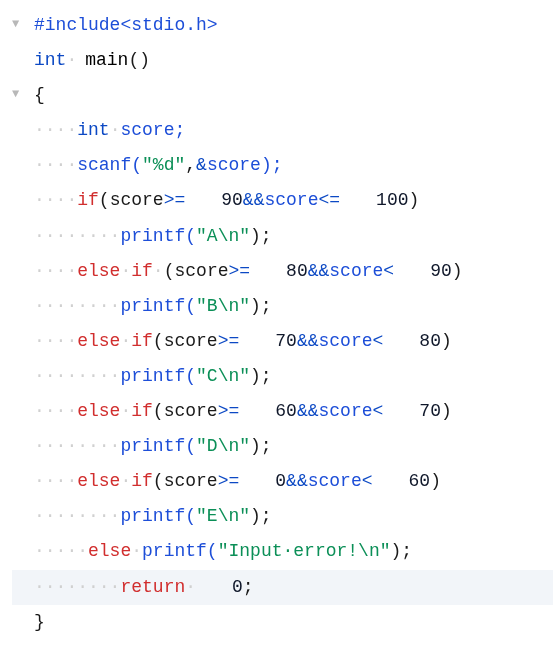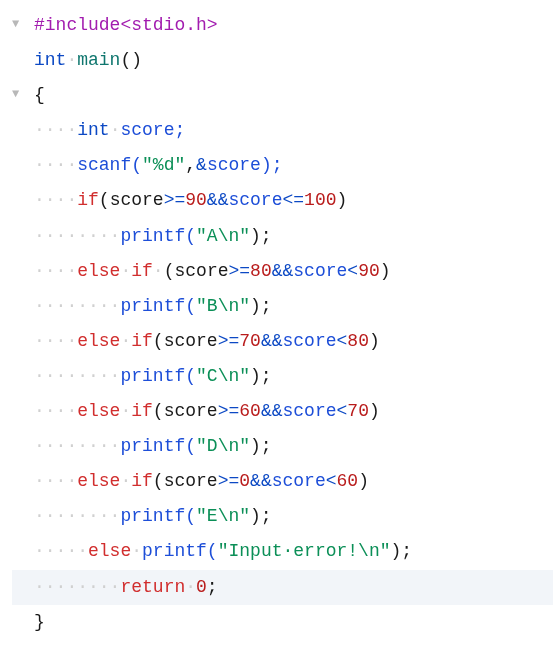--- a/index.html
+++ b/index.html
@@ -25,26 +25,26 @@
     }
     .fold-marker {
       position: absolute;
       left: 0;
       top: 0;
       color: #b8b8b8;
       font-size: 12px;
       user-select: none;
       line-height: 2.8;
     }
-    .preproc { color: #a21caf; }
+    .preproc { color: #1d4ed8; }
     .keyword-type { color: #0c49c4; font-weight: 400; }
     .keyword-ctrl { color: #d12e2e; text-align: center; }
-    .func-name { color: #0f766e; }
+    .func-name { color: #000000; margin-left: 8px; }
     .operator { color: #0c49c4; }
-    .number { color: #b91c1c; }
+    .number { color: #0f172a; margin-left: 36px; }
     .string { color: #0b8f57; }
     .punct { color: #1a1a1a; }
     .ident { color: #1d4ed8; }
     .ws-dot { color: #d0d0d0; }
   </style>
 </head>
 <body>
 
 <div class="code-container" id="code-root"><div class="line"><span class="fold-marker">▼</span><span class="preproc">#include&lt;stdio.h&gt;</span></div><div class="line"><span class="keyword-type">int</span><span class="ws-dot">·</span><span class="func-name">main</span><span class="punct">()</span></div><div class="line"><span class="fold-marker">▼</span><span class="punct">{</span></div><div class="line"><span class="ws-dot">····</span><span class="keyword-type">int</span><span class="ws-dot">·</span><span class="ident">score;</span></div><div class="line"><span class="ws-dot">····</span><span class="ident">scanf(</span><span class="string">"%d"</span><span class="punct">,</span><span class="operator">&amp;</span><span class="ident">score);</span></div><div class="line"><span class="ws-dot">····</span><span class="keyword-ctrl">if</span><span class="punct">(score</span><span class="operator">&gt;=</span><span class="number">90</span><span class="operator">&amp;&amp;</span><span class="ident">score</span><span class="operator">&lt;=</span><span class="number">100</span><span class="punct">)</span></div><div class="line"><span class="ws-dot">········</span><span class="ident">printf(</span><span class="string">"A\n"</span><span class="punct">);</span></div><div class="line"><span class="ws-dot">····</span><span class="keyword-ctrl">else</span><span class="ws-dot">·</span><span class="keyword-ctrl">if</span><span class="ws-dot">·</span><span class="punct">(score</span><span class="operator">&gt;=</span><span class="number">80</span><span class="operator">&amp;&amp;</span><span class="ident">score</span><span class="operator">&lt;</span><span class="number">90</span><span class="punct">)</span></div><div class="line"><span class="ws-dot">········</span><span class="ident">printf(</span><span class="string">"B\n"</span><span class="punct">);</span></div><div class="line"><span class="ws-dot">····</span><span class="keyword-ctrl">else</span><span class="ws-dot">·</span><span class="keyword-ctrl">if</span><span class="punct">(score</span><span class="operator">&gt;=</span><span class="number">70</span><span class="operator">&amp;&amp;</span><span class="ident">score</span><span class="operator">&lt;</span><span class="number">80</span><span class="punct">)</span></div><div class="line"><span class="ws-dot">········</span><span class="ident">printf(</span><span class="string">"C\n"</span><span class="punct">);</span></div><div class="line"><span class="ws-dot">····</span><span class="keyword-ctrl">else</span><span class="ws-dot">·</span><span class="keyword-ctrl">if</span><span class="punct">(score</span><span class="operator">&gt;=</span><span class="number">60</span><span class="operator">&amp;&amp;</span><span class="ident">score</span><span class="operator">&lt;</span><span class="number">70</span><span class="punct">)</span></div><div class="line"><span class="ws-dot">········</span><span class="ident">printf(</span><span class="string">"D\n"</span><span class="punct">);</span></div><div class="line"><span class="ws-dot">····</span><span class="keyword-ctrl">else</span><span class="ws-dot">·</span><span class="keyword-ctrl">if</span><span class="punct">(score</span><span class="operator">&gt;=</span><span class="number">0</span><span class="operator">&amp;&amp;</span><span class="ident">score</span><span class="operator">&lt;</span><span class="number">60</span><span class="punct">)</span></div><div class="line"><span class="ws-dot">········</span><span class="ident">printf(</span><span class="string">"E\n"</span><span class="punct">);</span></div><div class="line"><span class="ws-dot">·····</span><span class="keyword-ctrl">else</span><span class="ws-dot">·</span><span class="ident">printf(</span><span class="string">"Input·error!\n"</span><span class="punct">);</span></div><div class="line highlighted"><span class="ws-dot">········</span><span class="keyword-ctrl">return</span><span class="ws-dot">·</span><span class="number">0</span><span class="punct">;</span></div><div class="line"><span class="punct">}</span></div></div>
 

